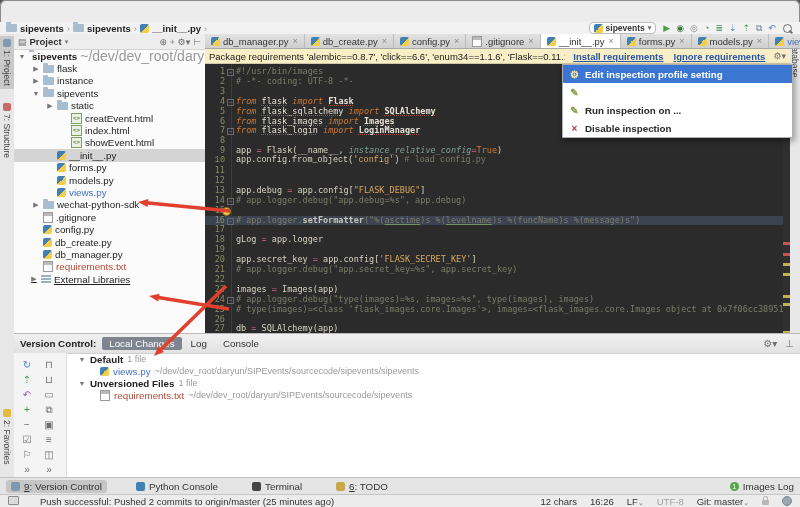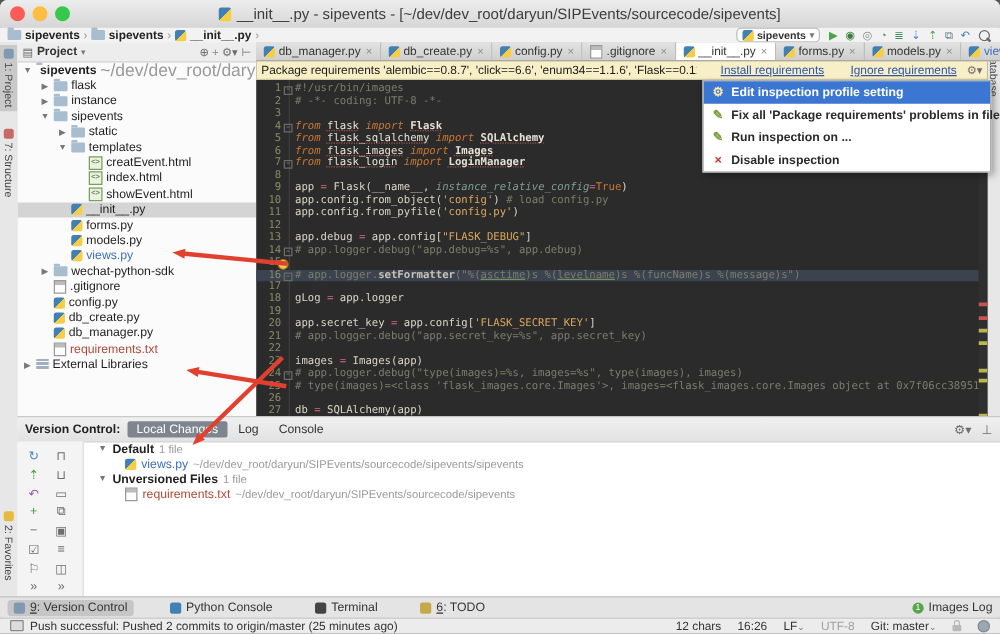--- a/index.html
+++ b/index.html
@@ -48,21 +48,21 @@
   .trow .sfx{color:#9a9a9a;font-size:14px;text-align:center;}
   .t-blue{color:#3E6FBF;}
   .t-red{color:#B14936;}
   .ic-html{display:inline-block;width:9px;height:9px;background:#EAF2E4;border:1px solid #7ba05b;color:#5b7d3f;font-size:6px;line-height:8px;text-align:center;font-weight:bold;}
   .ic-lib{display:inline-block;width:10px;height:9px;background:repeating-linear-gradient(#9FB0C4 0 2px,#fff 2px 3px);}
   
   #editor{position:absolute;left:205px;top:49px;width:585px;height:284px;background:#2B2B2B;overflow:hidden;}
   #banner{position:absolute;left:205px;top:49px;width:585px;height:15px;background:#F8EFC6;border-bottom:1px solid #CFC9A6;display:flex;align-items:center;font-size:9.5px;color:#1c1c1c;padding:0 4px;box-sizing:border-box;gap:8px;z-index:5;}
   #banner-text{white-space:nowrap;overflow:hidden;}
   #banner-links{margin-left:auto;display:flex;gap:10px;white-space:nowrap;}
-  #banner-links a{color:#2B55A8;text-decoration:underline;font-weight:normal;font-size:9.5px;margin-left:11px;}
+  #banner-links a{color:#2B55A8;text-decoration:underline;font-weight:bold;font-size:9.5px;}
   #code{position:absolute;left:0;top:15px;right:0;bottom:0;font-family:"DejaVu Sans Mono",monospace;font-size:8.5px;line-height:9.9px;}
   .cl{position:absolute;left:0;height:9.9px;white-space:pre;}
   .cl .num{position:absolute;left:0;width:20px;text-align:right;color:#8A8A66;}
   .cl .src{position:absolute;left:31px;}
   #gutter-line{position:absolute;left:26px;top:0;bottom:0;width:1px;background:#3d3d3d;}
   #caret-line{position:absolute;left:0;right:7px;height:9.9px;background:#3C4350;}
   #bulb{position:absolute;left:17px;width:7px;height:7px;border-radius:50%;background:#F3C844;border:1px solid #8a6d1f;}
   .fold{position:absolute;left:22px;width:5px;height:5px;border:1px solid #6a6a6a;color:#9a9a9a;font-size:5px;line-height:4px;text-align:center;margin-top:2px;}
   .tk-c{color:#7C7C6B}.tk-k{color:#CC7832;font-style:italic}.tk-t{color:#D8D4C5}
   .tk-m{color:#E6E1D4;text-decoration:underline dotted #A0524A;}
@@ -94,42 +94,36 @@
   .vrow .cnt,.vrow .path{color:#9a9a9a;font-size:9px;}
   .vrow.file{padding-left:34px;}
   
   #toolbtns{position:absolute;left:0;top:477px;width:800px;height:17px;background:#E4E4E4;border-top:1px solid #C2C2C2;display:flex;align-items:center;font-size:9.8px;color:#333;padding:0 6px;box-sizing:border-box;gap:24px;}
   .tbtn{display:flex;align-items:center;gap:4px;padding:1px 5px;border-radius:3px;}
   .tbtn.active{background:#C6C6C6;}
   .tbtn .sq{width:9px;height:9px;border-radius:2px;display:inline-block;}
   #eventlog{margin-left:auto;display:flex;align-items:center;gap:4px;}
   #eventlog .sq{width:9px;height:9px;border-radius:50%;background:#57A64A;color:#fff;font-size:7px;line-height:9px;text-align:center;}
   #statusbar{position:absolute;left:0;top:494px;width:800px;height:13px;background:#ECECEC;border-top:1px solid #C6C6C6;display:flex;align-items:center;font-size:9.5px;color:#333;padding:0 8px;box-sizing:border-box;gap:14px;}
-  #status-msg{display:flex;gap:5px;}
+  #status-msg{display:flex;gap:21px;}
   #status-right{margin-left:auto;display:flex;gap:13px;align-items:center;white-space:nowrap;}
   .dim{color:#A0A0A0;}
   .chev{font-size:7px;color:#777;}
   .lock{display:inline-block;width:7px;height:5px;background:#b9b9b9;border-radius:1px;position:relative;margin-top:3px;}
   .lock:before{content:"";position:absolute;left:1px;top:-4px;width:3px;height:4px;border:1.3px solid #b9b9b9;border-bottom:none;border-radius:3px 3px 0 0;}
   .hector{display:inline-block;width:8px;height:8px;border-radius:50%;background:#9aa7b0;border:1px solid #7d8a93;}
   .mon{display:inline-block;width:9px;height:7px;border:1px solid #8a8a8a;background:#dcdcdc;border-radius:1px;}
   
   #arrows{position:absolute;left:0;top:0;width:800px;height:507px;pointer-events:none;z-index:20;}
 </style>
 </head>
 <body>
 
 <div id="win">
 
-  <div id="titlebar">
-    <span class="tl" style="left:8px;background:#FC5C55;"></span>
-    <span class="tl" style="left:26px;background:#FDBE41;"></span>
-    <span class="tl" style="left:44px;background:#35C84A;"></span>
-    <div id="title-text"><span class="title-ic"></span><span>__init__.py - sipevents - [~/dev/dev_root/daryun/SIPEvents/sourcecode/sipevents]</span></div>
-  </div>
 
   <div id="navbar">
     <div id="crumbs">
         <span class="ic-folder"></span>
         <span>sipevents</span>
         <span class="crumb-sep">›</span>
         <span class="ic-folder"></span>
         <span>sipevents</span>
         <span class="crumb-sep">›</span>
         <span class="ic-py"></span>
@@ -209,25 +203,20 @@
         <div class="trow" style="padding-left: 18px;">
           <span class="arr">▼</span>
           <span class="ic-folder"></span>
           <span>sipevents</span>
         </div>
         <div class="trow" style="padding-left: 32px;">
           <span class="arr">▶</span>
           <span class="ic-folder"></span>
           <span>static</span>
         </div>
-        <div class="trow" style="padding-left: 32px;">
-          <span class="arr">▼</span>
-          <span class="ic-folder"></span>
-          <span>templates</span>
-        </div>
         <div class="trow" style="padding-left: 46px;">
           <span class="arr"></span>
           <span class="ic-html">&lt;&gt;</span>
           <span>creatEvent.html</span>
         </div>
         <div class="trow" style="padding-left: 46px;">
           <span class="arr"></span>
           <span class="ic-html">&lt;&gt;</span>
           <span>index.html</span>
         </div>
@@ -279,21 +268,21 @@
         <div class="trow" style="padding-left: 18px;">
           <span class="arr"></span>
           <span class="ic-py"></span>
           <span>db_manager.py</span>
         </div>
         <div class="trow" style="padding-left: 18px;">
           <span class="arr"></span>
           <span class="ic-txt"></span>
           <span class="t-red">requirements.txt</span>
         </div>
-        <div class="trow" style="padding-left: 4px;">
+        <div class="trow" style="padding-left: 16px; text-decoration: underline;">
           <span class="arr">▶</span>
           <span class="ic-lib"></span>
           <span>External Libraries</span>
         </div>
       </div>
   </div>
 
   <div id="banner">
     <span id="banner-text">Package requirements 'alembic==0.8.7', 'click==6.6', 'enum34==1.1.6', 'Flask==0.11.1',...</span>
     <span id="banner-links">
@@ -310,22 +299,22 @@
       <div id="lines">
           <div class="cl" style="top: 3px; right: 7px;"><span class="num">1</span><span class="fold">−</span><span class="src"><span class="tk-c">#!/usr/bin/images</span></span></div>
           <div class="cl" style="top: 12.9px; right: 7px;"><span class="num">2</span><span class="src"><span class="tk-c"># -*- coding: UTF-8 -*-</span></span></div>
           <div class="cl" style="top: 22.8px; right: 7px;"><span class="num">3</span><span class="src"></span></div>
           <div class="cl" style="top: 32.7px; right: 7px;"><span class="num">4</span><span class="fold">−</span><span class="src"><span class="tk-k">from </span><span class="tk-m">flask</span><span class="tk-k"> import </span><span class="tk-cl">Flask</span></span></div>
           <div class="cl" style="top: 42.6px; right: 7px;"><span class="num">5</span><span class="src"><span class="tk-k">from </span><span class="tk-m">flask_sqlalchemy</span><span class="tk-k"> import </span><span class="tk-cl">SQLAlchemy</span></span></div>
           <div class="cl" style="top: 52.5px; right: 7px;"><span class="num">6</span><span class="src"><span class="tk-k">from </span><span class="tk-m">flask_images</span><span class="tk-k"> import </span><span class="tk-cl">Images</span></span></div>
           <div class="cl" style="top: 62.4px; right: 7px;"><span class="num">7</span><span class="fold">−</span><span class="src"><span class="tk-k">from </span><span class="tk-m">flask_login</span><span class="tk-k"> import </span><span class="tk-cl">LoginManager</span></span></div>
           <div class="cl" style="top: 72.3px; right: 7px;"><span class="num">8</span><span class="src"></span></div>
           <div class="cl" style="top: 82.2px; right: 7px;"><span class="num">9</span><span class="src"><span class="tk-t">app </span><span class="tk-op">= </span><span class="tk-t">Flask(__name__, </span><span class="tk-pa">instance_relative_config</span><span class="tk-op">=</span><span class="tk-kw">True</span><span class="tk-t">)</span></span></div>
-          <div class="cl" style="top: 92.1px; right: 7px;"><span class="num">10</span><span class="src"><span class="tk-t">app.config.from_object(</span><span class="tk-s">'config'</span><span class="tk-t">) </span><span class="tk-c"># load config.py</span></span></div>
-          <div class="cl" style="top: 102px; right: 7px;"><span class="num">11</span><span class="src"><span class="tk-t">app.config.from_pyfile(</span><span class="tk-s">'config.py'</span><span class="tk-t">)</span></span></div>
+          <div class="cl" style="top: 92.1px; right: 7px; font-family: Liberation Mono, monospace;"><span class="num">10</span><span class="src"><span class="tk-t">app.config.from_object(</span><span class="tk-s">'config'</span><span class="tk-t">) </span><span class="tk-c"># load config.py</span></span></div>
+          <div class="cl" style="top: 102px; right: 7px;"><span class="num">11</span></div>
           <div class="cl" style="top: 111.9px; right: 7px;"><span class="num">12</span><span class="src"></span></div>
           <div class="cl" style="top: 121.8px; right: 7px;"><span class="num">13</span><span class="src"><span class="tk-t">app.debug </span><span class="tk-op">= </span><span class="tk-t">app.config[</span><span class="tk-s">"FLASK_DEBUG"</span><span class="tk-t">]</span></span></div>
           <div class="cl" style="top: 131.7px; right: 7px;"><span class="num">14</span><span class="fold">−</span><span class="src"><span class="tk-c"># app.logger.debug("app.debug=%s", app.debug)</span></span></div>
           <div class="cl" style="top: 141.6px; right: 7px;"><span class="num">15</span><span class="src"></span></div>
           <div class="cl" style="top: 151.5px; right: 7px;"><span class="num">16</span><span class="fold">−</span><span class="src"><span class="tk-c"># app.logger.</span><span class="tk-cb">setFormatter</span><span class="tk-c">("%(</span><span class="tk-cu">asctime</span><span class="tk-c">)s %(</span><span class="tk-cu">levelname</span><span class="tk-c">)s %(funcName)s %(message)s")</span></span></div>
           <div class="cl" style="top: 161.4px; right: 7px;"><span class="num">17</span><span class="src"></span></div>
           <div class="cl" style="top: 171.3px; right: 7px;"><span class="num">18</span><span class="src"><span class="tk-t">gLog </span><span class="tk-op">= </span><span class="tk-t">app.logger</span></span></div>
           <div class="cl" style="top: 181.2px; right: 7px;"><span class="num">19</span><span class="src"></span></div>
           <div class="cl" style="top: 191.1px; right: 7px;"><span class="num">20</span><span class="src"><span class="tk-t">app.secret_key </span><span class="tk-op">= </span><span class="tk-t">app.config[</span><span class="tk-s">'FLASK_SECRET_KEY'</span><span class="tk-t">]</span></span></div>
           <div class="cl" style="top: 201px; right: 7px;"><span class="num">21</span><span class="src"><span class="tk-c"># app.logger.debug("app.secret_key=%s", app.secret_key)</span></span></div>
@@ -393,21 +382,20 @@
       </div>
     </div>
 
   <div id="popup">
       <div class="pitem sel">
         <span class="pic" style="color: rgb(255, 233, 168);">⚙</span>
         <span>Edit inspection profile setting</span>
       </div>
       <div class="pitem">
         <span class="pic" style="color: rgb(127, 159, 63);">✎</span>
-        <span>Fix all 'Package requirements' problems in file</span>
       </div>
       <div class="pitem">
         <span class="pic" style="color: rgb(127, 159, 63);">✎</span>
         <span>Run inspection on ...</span>
       </div>
       <div class="pitem">
         <span class="pic" style="color: rgb(204, 51, 51);">×</span>
         <span>Disable inspection</span>
       </div>
     </div>

